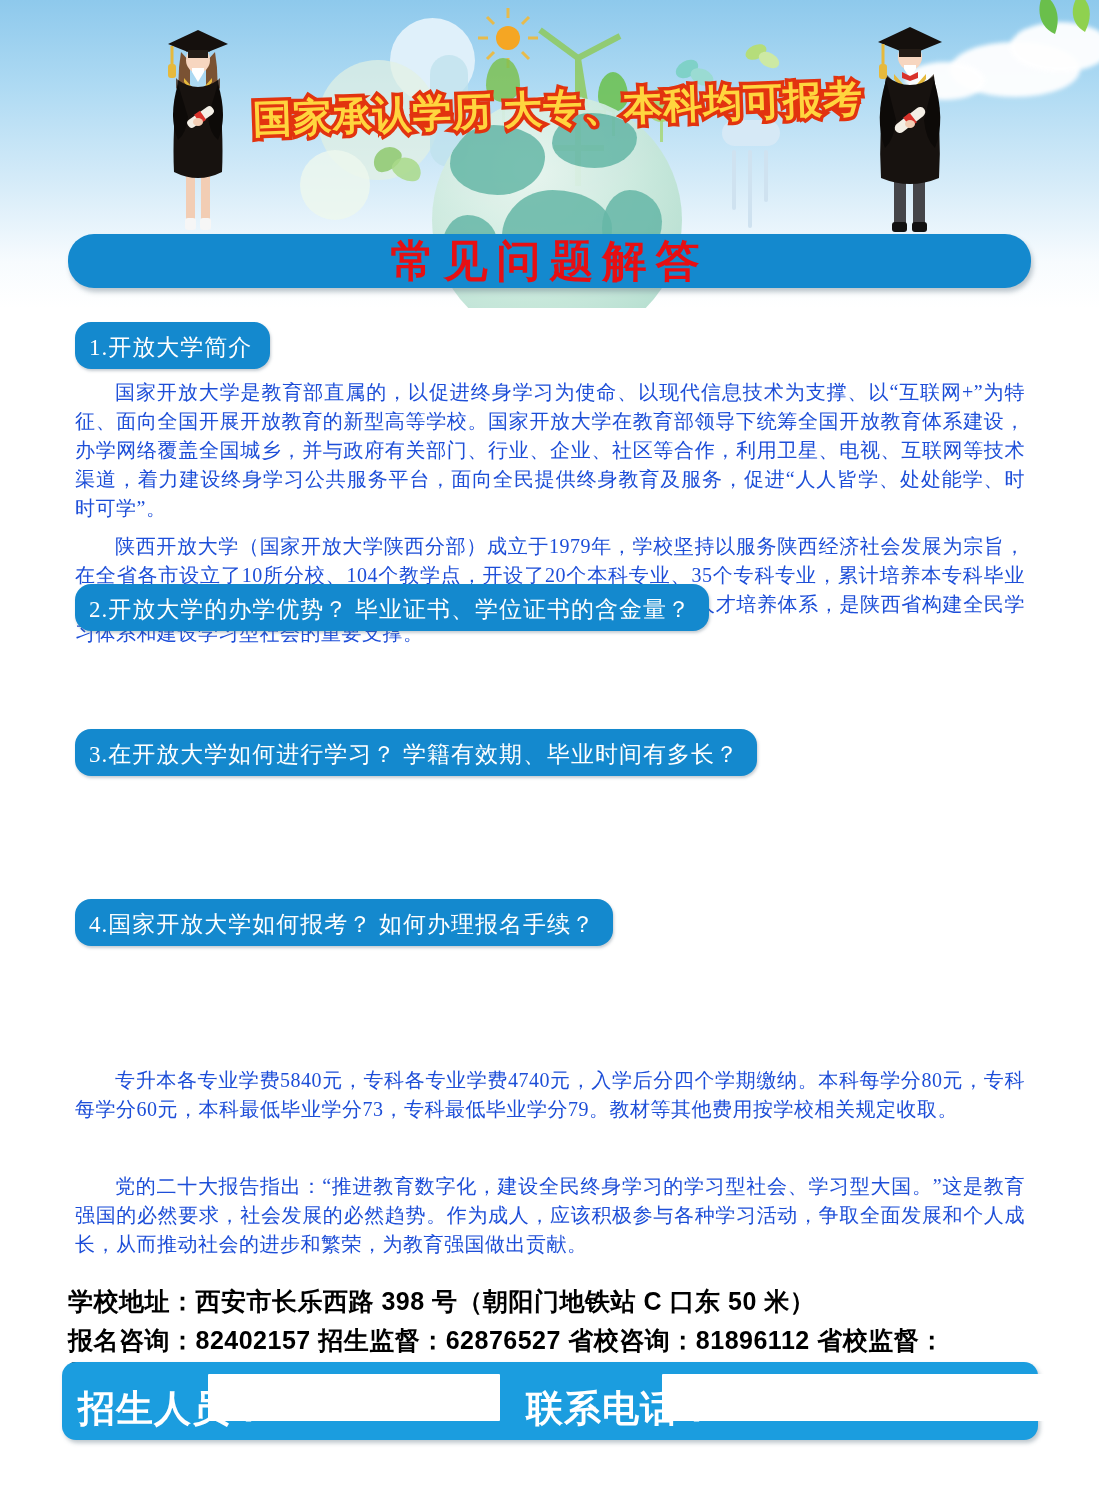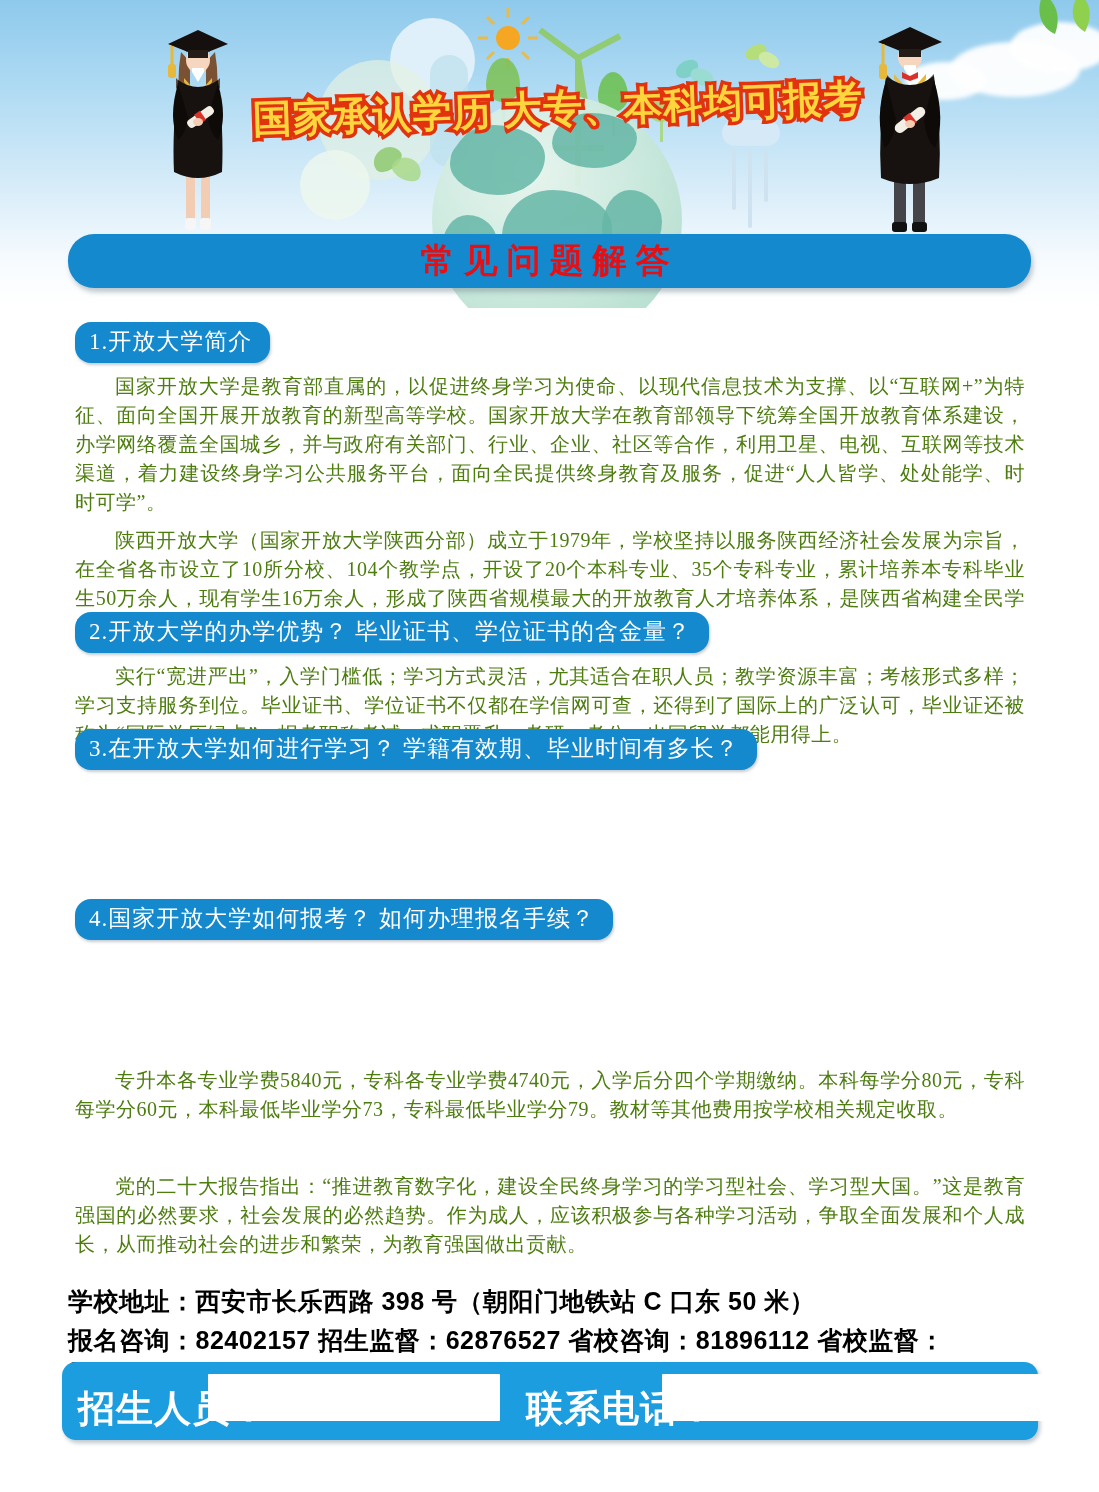--- a/index.html
+++ b/index.html
@@ -33,33 +33,33 @@
     letter-spacing:1px;fill:#ffd53e;stroke:#e2330f;stroke-width:7px;paint-order:stroke;
   }
   
   .banner{
     position:absolute;left:68px;top:234px;width:963px;height:54px;
     background:#1489ce;border-radius:26px;
     box-shadow:2px 4px 5px rgba(110,130,145,.45);
     display:flex;align-items:center;justify-content:center;
   }
   .banner span{
-    color:#e60f13;font-size:34px;font-weight:bold;letter-spacing:9px;
+    color:#e60f13;font-size:44px;font-weight:bold;letter-spacing:9px;
     font-family:"Liberation Sans","DejaVu Sans",sans-serif;
   }
   
   .qa{position:absolute;left:75px;width:950px;}
   .pill{
     display:inline-block;background:#1489ce;color:#ffffff;
-    font-size:23px;padding:4px 18px 6px 14px;border-radius:16px;
+    font-size:23px;padding:10px 18px 6px 14px;border-radius:16px;
     box-shadow:1px 2px 3px rgba(90,110,125,.35);
     letter-spacing:1px;
   }
   .qa p{
-    margin:9px 0 0;color:#4d7c0f;font-size:20px;line-height:29px;
+    margin:9px 0 0;color:#1d4ed8;font-size:20px;line-height:29px;
     text-align:justify;text-indent:2em;letter-spacing:.5px;
   }
   
   .address,.phones{
     position:absolute;left:68px;width:970px;color:#000000;
     font-family:"Liberation Sans","DejaVu Sans",sans-serif;
     font-weight:bold;font-size:25px;letter-spacing:.5px;
   }
   .address{top:1285px;}
   .phones{top:1324px;}
@@ -238,25 +238,24 @@
   </div>
 
   <section class="qa" style="top:322px">
     <div class="pill">
       <span>1.开放大学简介</span>
     </div>
     <p>国家开放大学是教育部直属的，以促进终身学习为使命、以现代信息技术为支撑、以“互联网+”为特征、面向全国开展开放教育的新型高等学校。国家开放大学在教育部领导下统筹全国开放教育体系建设，办学网络覆盖全国城乡，并与政府有关部门、行业、企业、社区等合作，利用卫星、电视、互联网等技术渠道，着力建设终身学习公共服务平台，面向全民提供终身教育及服务，促进“人人皆学、处处能学、时时可学”。</p>
     <p>陕西开放大学（国家开放大学陕西分部）成立于1979年，学校坚持以服务陕西经济社会发展为宗旨，在全省各市设立了10所分校、104个教学点，开设了20个本科专业、35个专科专业，累计培养本专科毕业生50万余人，现有学生16万余人，形成了陕西省规模最大的开放教育人才培养体系，是陕西省构建全民学习体系和建设学习型社会的重要支撑。</p>
   </section>
 
-  <section class="qa" style="top:612px">
+  <section class="qa" style="top:584px">
     <div class="pill">
       <span>2.开放大学的办学优势？ 毕业证书、学位证书的含金量？</span>
     </div>
-    <p>实行“宽进严出”，入学门槛低；学习方式灵活，尤其适合在职人员；教学资源丰富；考核形式多样；学习支持服务到位。毕业证书、学位证书不仅都在学信网可查，还得到了国际上的广泛认可，毕业证还被称为“国际学历绿卡”。报考职称考试、求职晋升、考研、考公、出国留学都能用得上。</p>
   </section>
 
   <section class="qa" style="top:729px">
     <div class="pill">
       <span>3.在开放大学如何进行学习？ 学籍有效期、毕业时间有多长？</span>
     </div>
   </section>
 
   <section class="qa" style="top:899px">
     <div class="pill">

